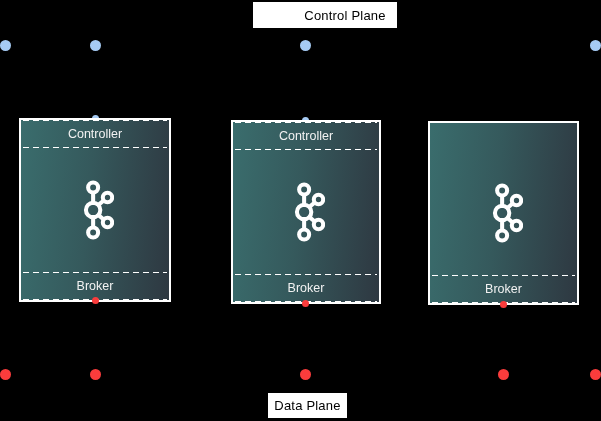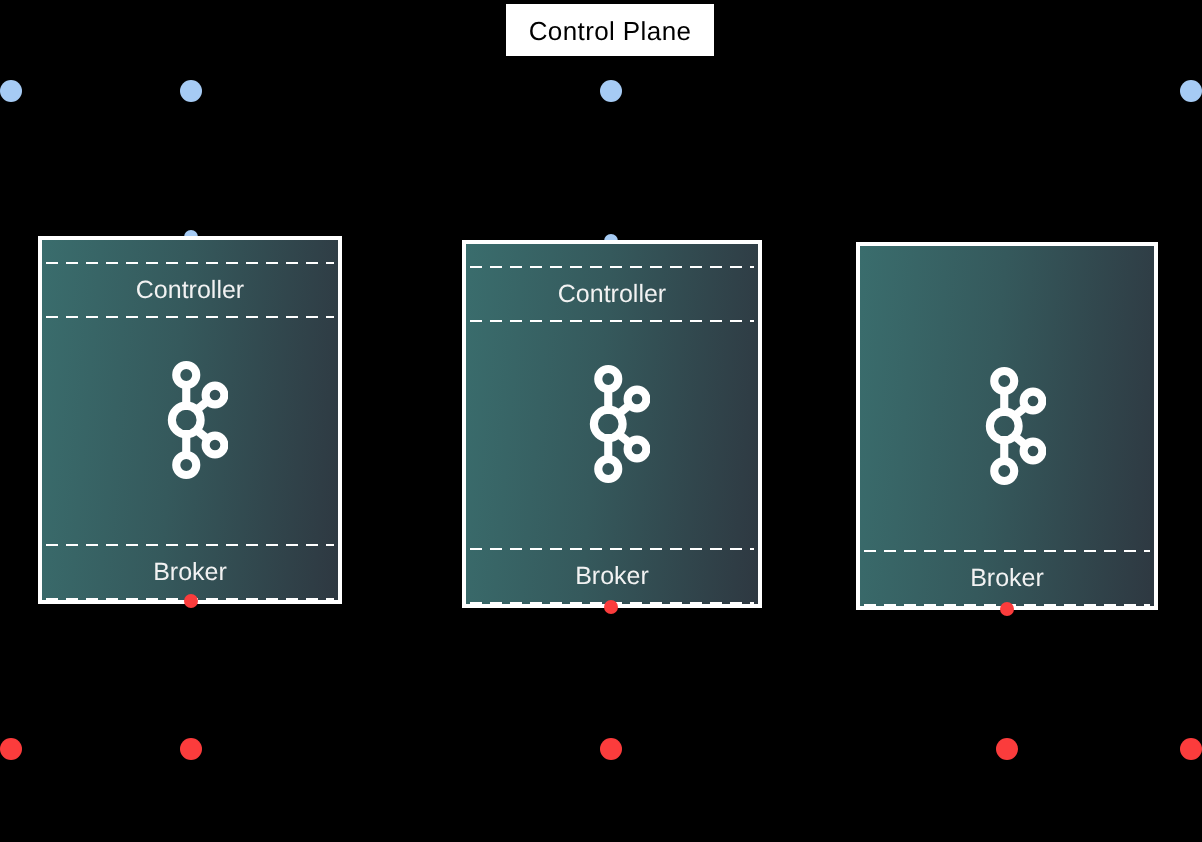--- a/index.html
+++ b/index.html
@@ -5,38 +5,38 @@
   html,body{margin:0;padding:0;background:#000;}
   #canvas{
     position:relative;width:601px;height:421px;background:#000000;
     font-family:"Liberation Sans", sans-serif;overflow:hidden;
   }
   .plane-label{
     position:absolute;background:#ffffff;color:#000000;
     display:flex;align-items:center;justify-content:center;
     font-size:13px;letter-spacing:.2px;
   }
-  #control-plane{left:253px;top:2px;width:104px;height:26px;}
+  #control-plane{left:253px;top:2px;width:104px;height:26px;padding-left:40px;}
   #data-plane{left:268px;top:393px;width:79px;height:25px;}
 
   .node{
     position:absolute;box-sizing:border-box;
     border:2px solid #ffffff;
     background:linear-gradient(95deg,#3a6d6d 0%,#35595c 45%,#2e3841 100%);
   }
   #node1{left:19px;top:118px;width:152px;height:184px;}
   #node2{left:231px;top:120px;width:150px;height:184px;}
   #node3{left:428px;top:121px;width:151px;height:184px;}
 
   .lane{
     position:absolute;left:2px;right:2px;height:28px;
     display:flex;align-items:center;justify-content:center;
     color:#f2f2f2;font-size:12.5px;
   }
-  .lane-controller{top:0;margin-top:11px;}
+  .lane-controller{top:0;}
   .lane-broker{bottom:0;text-align:center;}
   .dash{
     position:absolute;left:0;right:0;height:1px;
     background:repeating-linear-gradient(90deg,#ffffff 0,#ffffff 6px,transparent 6px,transparent 10px);
   }
   .dash-top{top:0;}
   .dash-bottom{bottom:0;}
 
   .kafka-logo{
     position:absolute;left:50%;top:50%;transform:translate(-50%,-50%);
@@ -49,20 +49,21 @@
   .dot-red{background:#fb3c3c;}
   .dot-lg{width:11px;height:11px;}
   .dot-sm{width:7px;height:7px;}
 </style>
 </head>
 <body>
 
 <div id="canvas">
 
   <div id="control-plane" class="plane-label">Control Plane</div>
+  <div id="data-plane" class="plane-label">Data Plane</div>
 
   <div class="dot dot-blue dot-lg" style="left:0px;top:40px"></div>
   <div class="dot dot-blue dot-lg" style="left:90px;top:40px"></div>
   <div class="dot dot-blue dot-lg" style="left:300px;top:40px"></div>
   <div class="dot dot-blue dot-lg" style="left:590px;top:40px"></div>
 
   <div class="dot dot-blue dot-sm" style="left:92px;top:115px"></div>
   <div class="dot dot-blue dot-sm" style="left:302px;top:117px"></div>
 
   <div id="node1" class="node">

